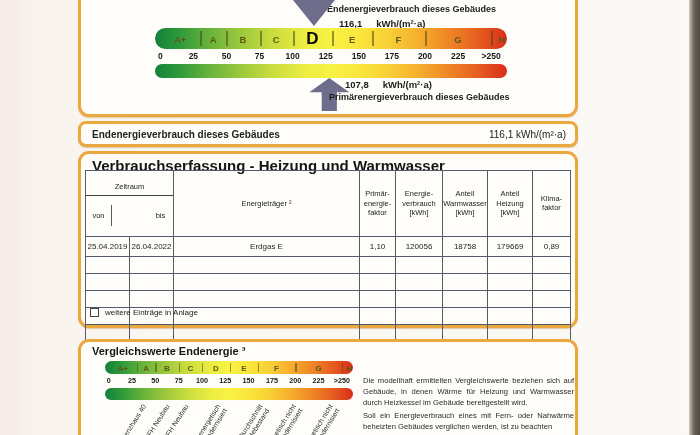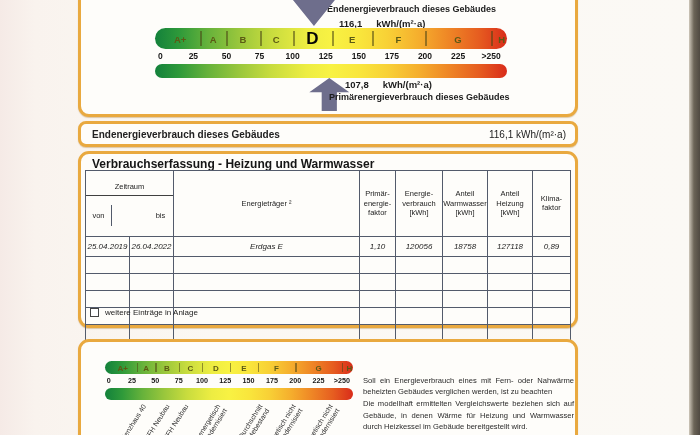--- a/index.html
+++ b/index.html
@@ -48,35 +48,35 @@
   #cap-primary{left:248px;top:121px;}
   .unit{margin-left:14px;}
 
   
   #panel-banner .inner{display:flex;align-items:center;height:20px;padding:0 9px 0 11px;
     font-size:10px;white-space:nowrap;}
   #panel-banner .note{margin-left:6px;color:#2a2a2a;}
   #panel-banner .bval{margin-left:auto;font-size:10px;}
 
   
-  .tbl-title{position:absolute;left:11px;top:3px;font-size:12px;font-weight:bold;color:#151515;}
+  .tbl-title{position:absolute;left:11px;top:3px;font-size:15px;font-weight:bold;color:#151515;}
   table.consumption{position:absolute;left:4px;top:16px;border-collapse:collapse;table-layout:fixed;
     width:485px;font-size:8px;color:#1d1d1d;}
   table.consumption th,table.consumption td{border:1px solid #535b6b;padding:0;overflow:hidden;}
   table.consumption thead th{height:35px;font-weight:normal;font-size:7.5px;
     text-align:center;vertical-align:middle;white-space:pre-line;line-height:1.25;}
   .th-zeitraum{padding:0;}
   .z-top{border-bottom:1px solid #404040;padding:2px 0 3px;text-align:center;}
   .z-bot{display:flex;height:21px;align-items:center;gap:36px;}
   .z-bot span{flex:1;text-align:center;}
   .z-bot span:first-child{border-right:1px solid #535b6b;height:100%;line-height:21px;}
   .z-bot span:last-child{line-height:21px;}
   table.consumption tbody td{height:16px;text-align:center;font-size:8px;}
   table.consumption tbody tr.first td{height:19px;}
-  table.consumption tbody{border-bottom:4px solid #1d4ed8;font-style:italic;}
+  table.consumption tbody{border-bottom:4px solid #1d4ed8;}
   .chk-row{position:absolute;left:9px;top:154px;display:flex;align-items:center;font-size:8px;color:#222;}
   .chk-box{display:inline-block;width:7px;height:7px;border:1px solid #444;background:#fff;margin-right:6px;}
 
   
   .cmp-title{position:absolute;left:11px;top:3px;font-size:11px;font-weight:bold;color:#151515;}
   .mini-scale{position:absolute;left:24px;top:19px;width:248px;height:118px;}
   .mini-scale .bar-letters{height:13px;border-radius:7px;}
   .mini-scale .cls-letter{font-size:8px;}
   .mini-scale .cls-sep{width:1.5px;}
   .mini-scale .tick-row{top:15px;}
@@ -194,21 +194,21 @@
         </tr>
       </thead>
       <tbody id="consumption-tbody">
           <tr class="first">
             <td>25.04.2019</td>
             <td>26.04.2022</td>
             <td>Erdgas E</td>
             <td>1,10</td>
             <td>120056</td>
             <td>18758</td>
-            <td>127118</td>
+            <td>179669</td>
             <td>0,89</td>
           </tr>
           <tr>
             <td></td>
             <td></td>
             <td></td>
             <td></td>
             <td></td>
             <td></td>
             <td></td>
@@ -256,20 +256,21 @@
           </tr>
         </tbody>
     </table>
     <div class="chk-row">
       <span class="chk-box"></span>
       <span>weitere Einträge in Anlage</span>
     </div>
   </section>
 
   <section class="panel" id="panel-compare">
+    <div class="cmp-title">Vergleichswerte Endenergie ³</div>
     <div class="mini-scale scale-wrap" id="scale-compare" style="left:24px;top:19px;width:248px;">
       <div class="bar-letters gradbar">
           <span class="cls-letter" style="left: 7.14%;">A+</span>
           <i class="cls-sep" style="left: 12.78%;"></i>
           <span class="cls-letter" style="left: 16.54%;">A</span>
           <i class="cls-sep" style="left: 20.3%;"></i>
           <span class="cls-letter" style="left: 25%;">B</span>
           <i class="cls-sep" style="left: 29.7%;"></i>
           <span class="cls-letter" style="left: 34.4%;">C</span>
           <i class="cls-sep" style="left: 39.1%;"></i>
@@ -305,19 +306,19 @@
 modernisiert</span>
           <span class="rlabel" style="right: 38.34%;">Durchschnitt
 Gebäudebestand</span>
           <span class="rlabel" style="right: 25.18%;">energetisch nicht
 modernisiert</span>
           <span class="rlabel" style="right: 10.14%;">energetisch nicht
 modernisiert</span>
         </div>
     </div>
     <div class="cmp-text">
+      <p>Die modellhaft ermittelten Vergleichswerte beziehen sich auf Gebäude, in denen Wärme für Heizung und Warmwasser durch Heizkessel im Gebäude bereitgestellt wird.</p>
       <p>Soll ein Energieverbrauch eines mit Fern- oder Nahwärme beheizten Gebäudes verglichen werden, ist zu beachten</p>
-      <p>Die modellhaft ermittelten Vergleichswerte beziehen sich auf Gebäude, in denen Wärme für Heizung und Warmwasser durch Heizkessel im Gebäude bereitgestellt wird.</p>
     </div>
   </section>
 
   <div class="edge-right"></div>
 </div>
 
 </body></html>

